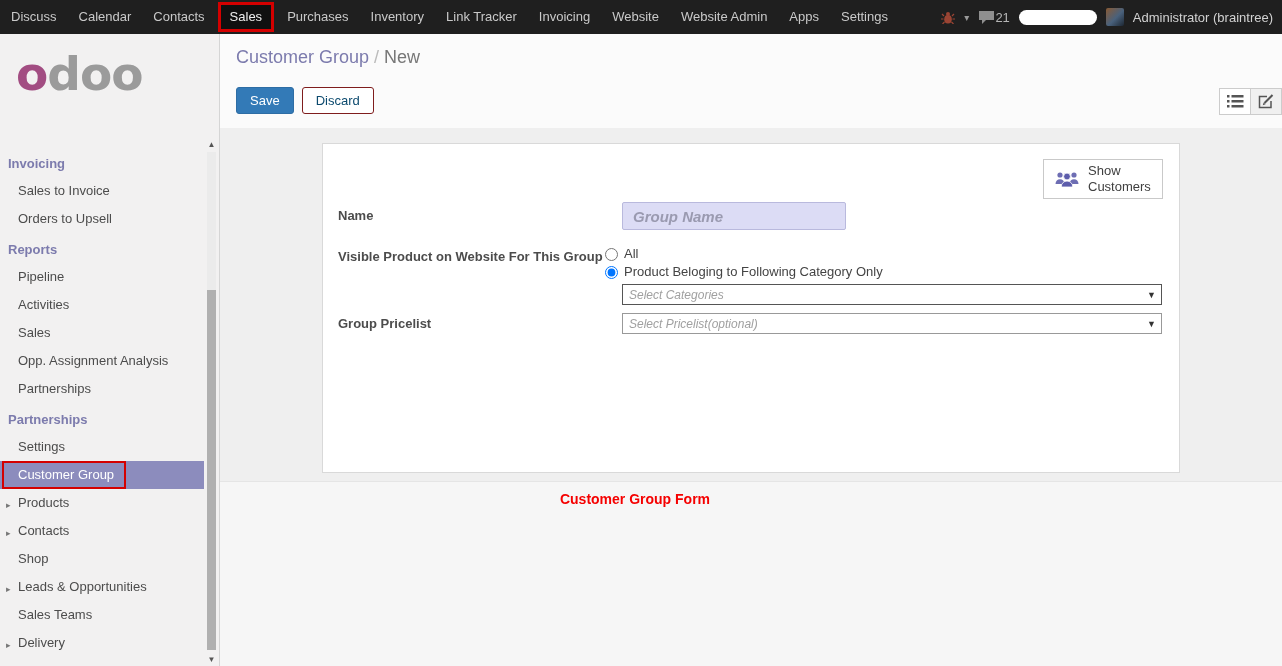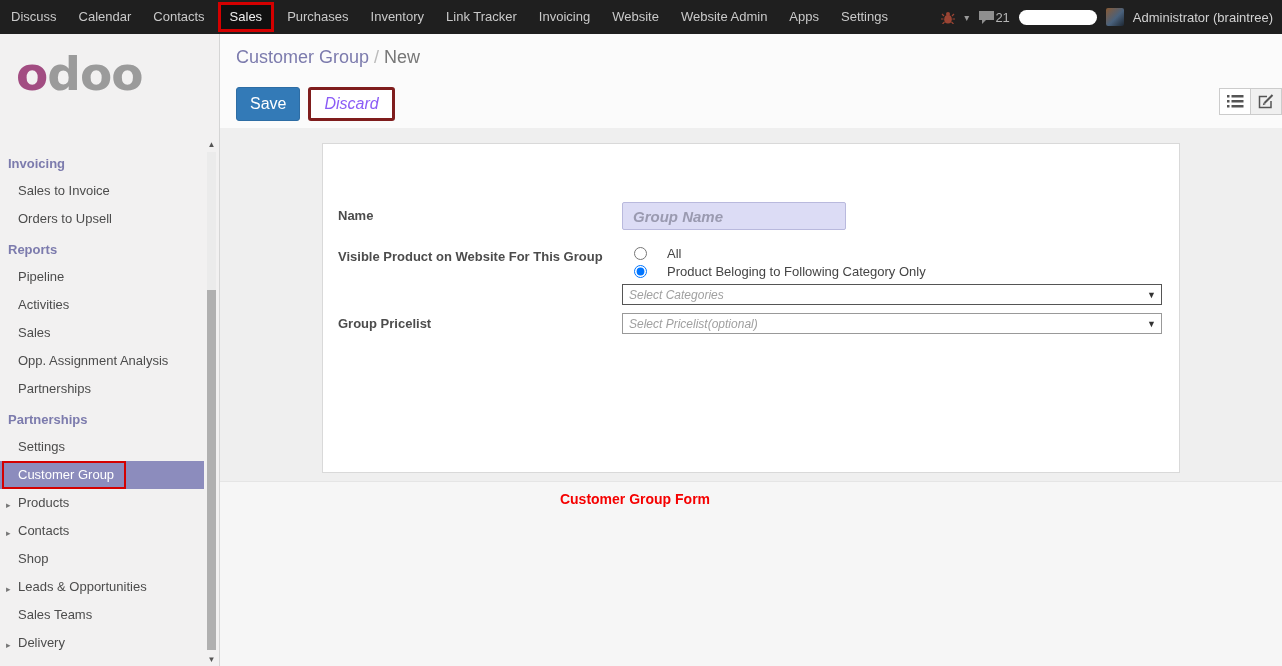--- a/index.html
+++ b/index.html
@@ -42,23 +42,23 @@
   .sb-thumb { position: absolute; left: 1px; right: 1px; top: 152px; bottom: 14px; background: #b0b0b0; cursor: grab; }
 
   
   .main-header { position: absolute; left: 220px; top: 34px; right: 0; height: 98px;
                  background: #fbfbfb; border-bottom: 1px solid #d6d6d6; }
   .breadcrumb { padding: 13px 0 0 16px; font-size: 18px; }
   .bc-parent { color: #7c7bad; cursor: pointer; }
   .bc-sep { color: #bbb; padding: 0 5px; }
   .bc-current { color: #777; }
   .action-row { margin-top: 19px; padding-left: 16px; display: flex; gap: 8px; }
-  .btn { font-family: inherit; font-size: 16px; border-radius: 3px; padding: 5px 13px; cursor: pointer; }
+  .btn { font-family: inherit; font-size: 13px; border-radius: 3px; padding: 5px 13px; cursor: pointer; }
   .btn-primary { background: #337ab7; border: 1px solid #2e6da4; color: #fff; }
-  .btn-default { background: #fff; border: 3px solid #7f1d1d; color: #8b5cf6; font-style: italic; }
+  .btn-default { background: #fff; border: 1px solid #7f1d1d; color: #0c4a6e; }
   .view-switcher { position: absolute; top: 54px; right: 0; display: flex; }
   .vs-btn { width: 32px; height: 27px; border: 1px solid #ccc; background: #fff;
             display: flex; align-items: center; justify-content: center; cursor: pointer; }
   .vs-btn + .vs-btn { margin-left: -1px; }
   .vs-btn.active { background: #f0f0f0; }
 
   
   .content { position: absolute; left: 220px; top: 128px; right: 0; bottom: 0; background: #efefef; }
   .sheet { position: relative; margin: 15px auto 0; width: 858px; height: 330px;
            background: #fff; border: 1px solid #d9d9d9; }
@@ -73,21 +73,21 @@
                     cursor: pointer; font-family: inherit; }
   .sc-text { font-size: 13px; color: #404040; width: 64px; line-height: 1.25; text-align: left; }
   .lbl { position: absolute; font-size: 13px; font-weight: bold; color: #4c4c4c; }
   .lbl-name { left: 15px; top: 64px; }
   .lbl-vis { left: 15px; top: 105px; text-align: center; }
   .lbl-pricelist { left: 15px; top: 172px; }
   .name-input { position: absolute; left: 299px; top: 58px; width: 224px; height: 28px;
                 background: #dcdcf5; border: 1px solid #b9b9dd; border-radius: 2px; padding: 0 10px;
                 font-size: 15px; font-family: inherit; color: #333; }
   .name-input::placeholder { color: #9a9ab0; font-style: italic; font-weight: bold; opacity: 1; }
-  .radio-row { position: absolute; left: 311px; display: flex; align-items: center; gap: 20px;
+  .radio-row { position: absolute; left: 282px; display: flex; align-items: flex-end; gap: 6px;
                font-size: 13px; color: #444; cursor: pointer; }
   .radio-row input { width: 13px; height: 13px; margin: 0; cursor: pointer; }
   .radio-row.r1 { top: 102px; }
   .radio-row.r2 { top: 120px; }
   .select-box { position: absolute; left: 299px; width: 540px; height: 21px; background: #fff;
                 border: 1px solid #999; display: flex; align-items: center; padding: 0 18px 0 6px;
                 cursor: pointer; }
   .select-box .ph { font-size: 12px; color: #a0a0a0; font-style: italic; }
   .select-box .dd { position: absolute; right: 5px; top: 5px; font-size: 9px; color: #333; font-style: normal; }
   .sel-categories { top: 140px; border-color: #555; }
@@ -205,20 +205,35 @@
           <path stroke="#555" stroke-width="2" fill="none" d="M6.5 9L14.5 1"></path>
           <path fill="#555" d="M4.7 11.3l1-2.8 1.9 1.7z"></path>
         </svg>
       </div>
     </div>
   </div>
 
   <div class="content">
     <div class="sheet">
 
+      <button class="show-customers">
+        <svg width="26" height="18" viewBox="0 0 26 18">
+          <g fill="#6d6db3">
+            <circle cx="6" cy="5" r="2.6"></circle>
+              <path d="M1.5 14c0-3 2-4.8 4.5-4.8S10.5 11 10.5 14z"></path>
+            <circle cx="20" cy="5" r="2.6"></circle>
+              <path d="M15.5 14c0-3 2-4.8 4.5-4.8S24.5 11 24.5 14z"></path>
+          </g>
+          <g fill="#5c5cab" stroke="#fff" stroke-width="0.8">
+            <circle cx="13" cy="6.5" r="3.4"></circle>
+              <path d="M7.3 17c0-3.8 2.5-5.9 5.7-5.9s5.7 2.1 5.7 5.9z"></path>
+          </g>
+        </svg>
+        <span class="sc-text">Show Customers</span>
+      </button>
 
       <div class="lbl lbl-name">Name</div>
       <input type="text" class="name-input" placeholder="Group Name" style="">
 
       <div class="lbl lbl-vis">Visible Product on Website For This Group</div>
       <label class="radio-row r1">
         <input type="radio" name="visibility" style="">
         <span>All</span>
       </label>
       <label class="radio-row r2">

